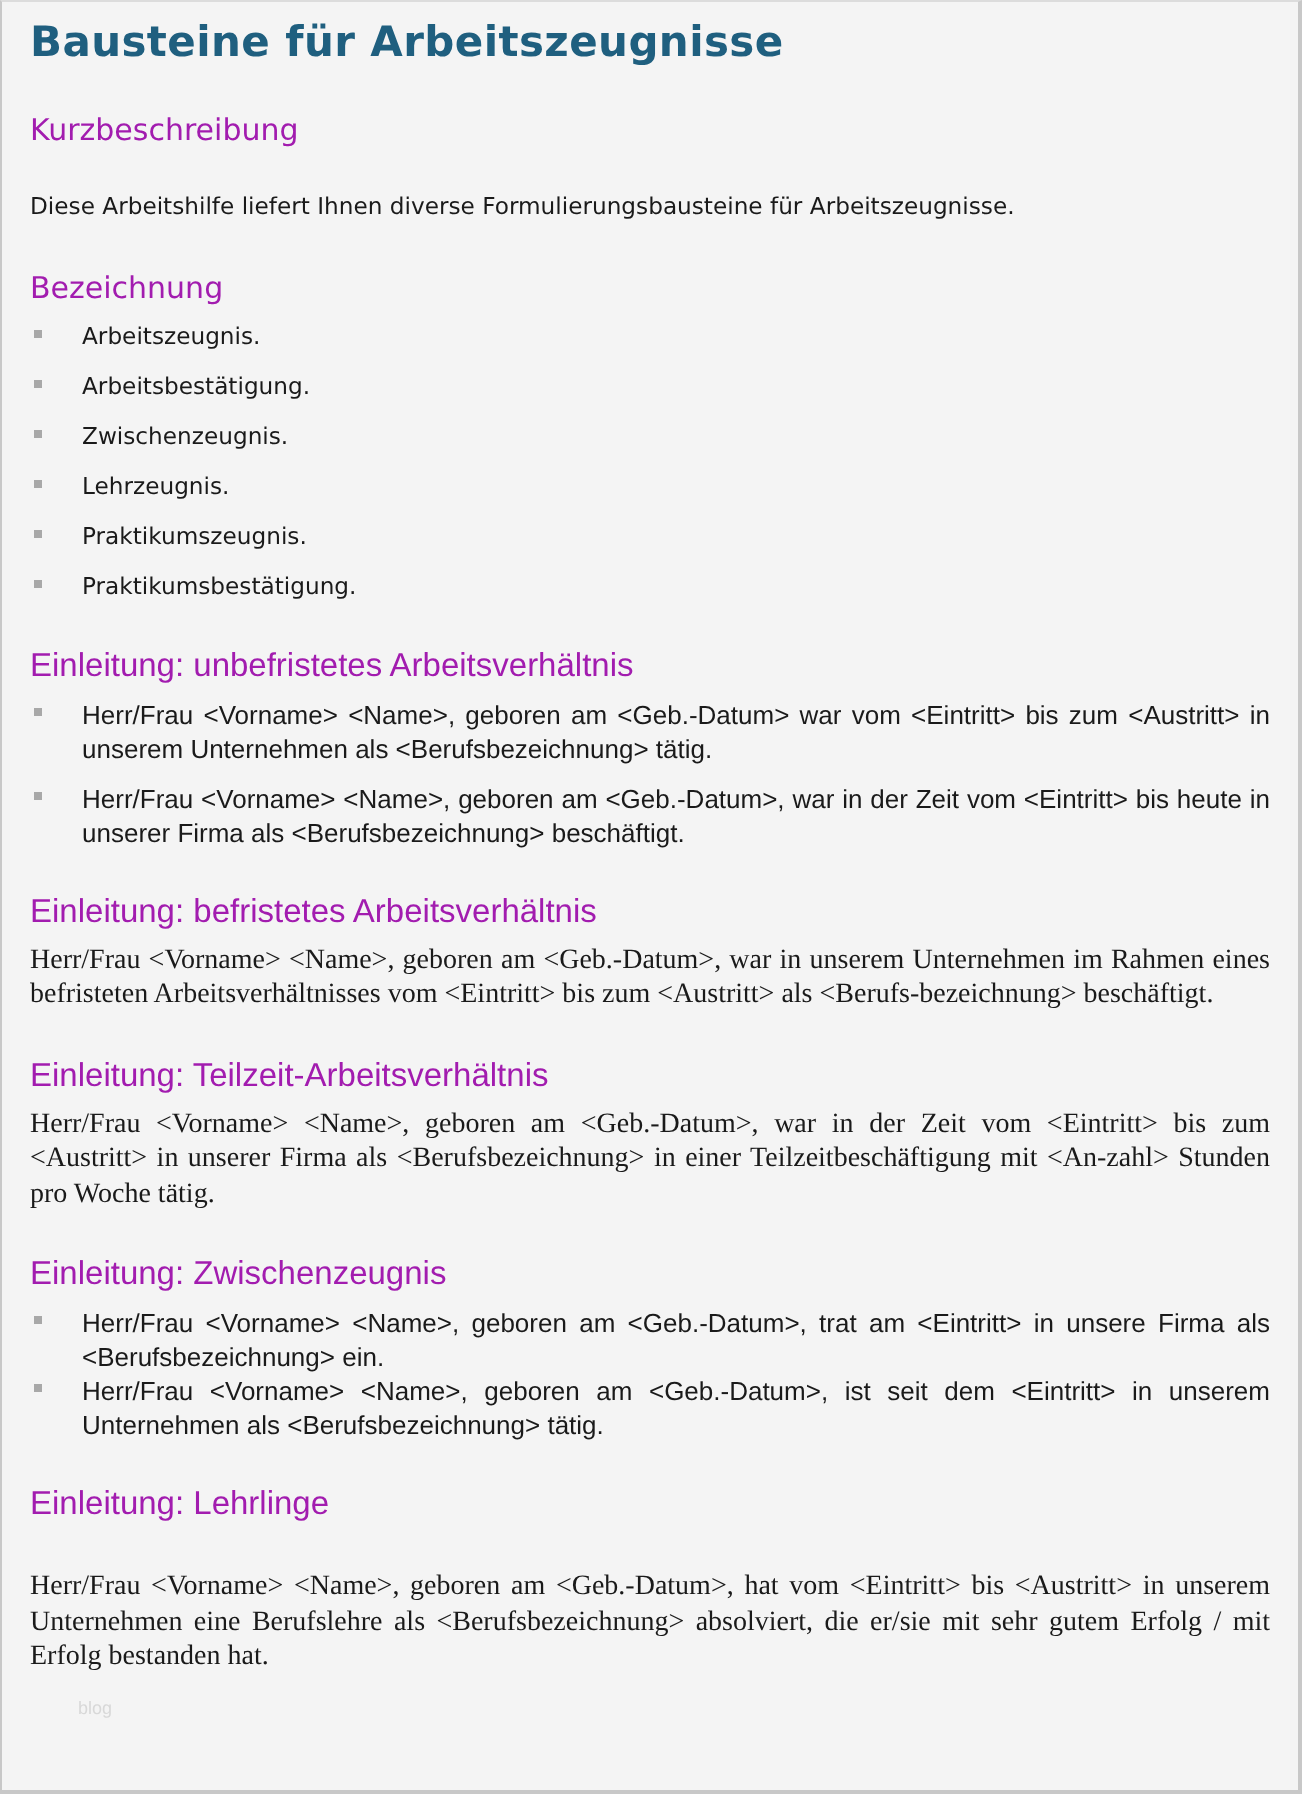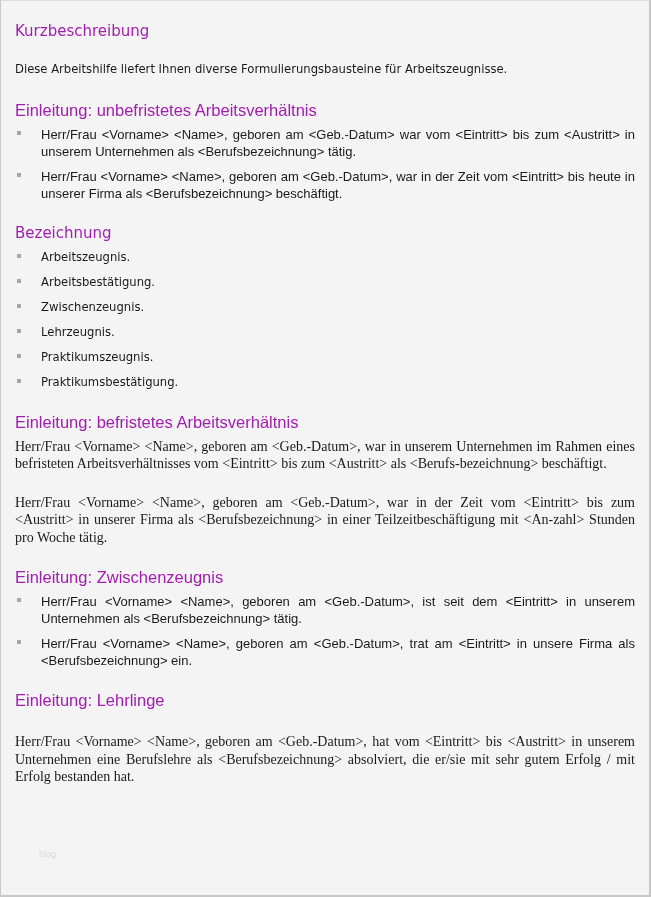--- a/index.html
+++ b/index.html
@@ -94,60 +94,62 @@
       font-size: 9px;
       color: #d8d8d8;
       font-family: "Liberation Sans", sans-serif;
     }
   </style>
 </head>
 <body>
 
 <div class="page">
 
+  <h1 class="title">Bausteine für Arbeitszeugnisse</h1>
 
   <div class="section heading-dejavu" style="margin-top:20px;">
     <h2>Kurzbeschreibung</h2>
     <p class="para dv" style="margin-top:20px; text-align:left;">Diese Arbeitshilfe liefert Ihnen diverse Formulierungsbausteine für Arbeitszeugnisse.</p>
-  </div>
-
-  <div class="section heading-liberation" style="margin-top:21px;">
-    <h2>Einleitung: unbefristetes Arbeitsverhältnis</h2>
-    <ul class="bullets" style="margin-top:6px;">
-      <li style="margin-bottom:8px;"><span class="bullet"></span><span>Herr/Frau &lt;Vorname&gt; &lt;Name&gt;, geboren am &lt;Geb.-Datum&gt; war vom &lt;Eintritt&gt; bis zum &lt;Austritt&gt; in unserem Unternehmen als &lt;Berufsbezeichnung&gt; tätig.</span></li>
-      <li><span class="bullet"></span><span>Herr/Frau &lt;Vorname&gt; &lt;Name&gt;, geboren am &lt;Geb.-Datum&gt;, war in der Zeit vom &lt;Eintritt&gt; bis heute in unserer Firma als &lt;Berufsbezeichnung&gt; beschäftigt.</span></li>
-    </ul>
   </div>
 
   <div class="section heading-dejavu" style="margin-top:21px;">
     <h2>Bezeichnung</h2>
     <ul class="bullets dv" style="margin-top:6px;">
       <li style="margin-bottom:8px;"><span class="bullet"></span><span>Arbeitszeugnis.</span></li>
       <li style="margin-bottom:8px;"><span class="bullet"></span><span>Arbeitsbestätigung.</span></li>
       <li style="margin-bottom:8px;"><span class="bullet"></span><span>Zwischenzeugnis.</span></li>
       <li style="margin-bottom:8px;"><span class="bullet"></span><span>Lehrzeugnis.</span></li>
       <li style="margin-bottom:8px;"><span class="bullet"></span><span>Praktikumszeugnis.</span></li>
       <li><span class="bullet"></span><span>Praktikumsbestätigung.</span></li>
     </ul>
   </div>
 
   <div class="section heading-liberation" style="margin-top:21px;">
+    <h2>Einleitung: unbefristetes Arbeitsverhältnis</h2>
+    <ul class="bullets" style="margin-top:6px;">
+      <li style="margin-bottom:8px;"><span class="bullet"></span><span>Herr/Frau &lt;Vorname&gt; &lt;Name&gt;, geboren am &lt;Geb.-Datum&gt; war vom &lt;Eintritt&gt; bis zum &lt;Austritt&gt; in unserem Unternehmen als &lt;Berufsbezeichnung&gt; tätig.</span></li>
+      <li><span class="bullet"></span><span>Herr/Frau &lt;Vorname&gt; &lt;Name&gt;, geboren am &lt;Geb.-Datum&gt;, war in der Zeit vom &lt;Eintritt&gt; bis heute in unserer Firma als &lt;Berufsbezeichnung&gt; beschäftigt.</span></li>
+    </ul>
+  </div>
+
+  <div class="section heading-liberation" style="margin-top:21px;">
     <h2>Einleitung: befristetes Arbeitsverhältnis</h2>
     <p class="para" style="margin-top:6px;">Herr/Frau &lt;Vorname&gt; &lt;Name&gt;, geboren am &lt;Geb.-Datum&gt;, war in unserem Unternehmen im Rahmen eines befristeten Arbeitsverhältnisses vom &lt;Eintritt&gt; bis zum &lt;Austritt&gt; als &lt;Berufs-bezeichnung&gt; beschäftigt.</p>
   </div>
 
   <div class="section heading-liberation" style="margin-top:21px;">
+    <h2>Einleitung: Teilzeit-Arbeitsverhältnis</h2>
     <p class="para" style="margin-top:6px;">Herr/Frau &lt;Vorname&gt; &lt;Name&gt;, geboren am &lt;Geb.-Datum&gt;, war in der Zeit vom &lt;Eintritt&gt; bis zum &lt;Austritt&gt; in unserer Firma als &lt;Berufsbezeichnung&gt; in einer Teilzeitbeschäftigung mit &lt;An-zahl&gt; Stunden pro Woche tätig.</p>
   </div>
 
   <div class="section heading-liberation" style="margin-top:21px;">
     <h2>Einleitung: Zwischenzeugnis</h2>
     <ul class="bullets" style="margin-top:6px;">
+      <li><span class="bullet"></span><span>Herr/Frau &lt;Vorname&gt; &lt;Name&gt;, geboren am &lt;Geb.-Datum&gt;, trat am &lt;Eintritt&gt; in unsere Firma als &lt;Berufsbezeichnung&gt; ein.</span></li>
       <li style="margin-bottom:8px;"><span class="bullet"></span><span>Herr/Frau &lt;Vorname&gt; &lt;Name&gt;, geboren am &lt;Geb.-Datum&gt;, ist seit dem &lt;Eintritt&gt; in unserem Unternehmen als &lt;Berufsbezeichnung&gt; tätig.</span></li>
-      <li><span class="bullet"></span><span>Herr/Frau &lt;Vorname&gt; &lt;Name&gt;, geboren am &lt;Geb.-Datum&gt;, trat am &lt;Eintritt&gt; in unsere Firma als &lt;Berufsbezeichnung&gt; ein.</span></li>
     </ul>
   </div>
 
   <div class="section heading-liberation" style="margin-top:21px;">
     <h2>Einleitung: Lehrlinge</h2>
     <p class="para" style="margin-top:23px;">Herr/Frau &lt;Vorname&gt; &lt;Name&gt;, geboren am &lt;Geb.-Datum&gt;, hat vom &lt;Eintritt&gt; bis &lt;Austritt&gt; in unserem Unternehmen eine Berufslehre als &lt;Berufsbezeichnung&gt; absolviert, die er/sie mit sehr gutem Erfolg / mit Erfolg bestanden hat.</p>
   </div>
 
   <div class="watermark">blog</div>
 </div>

